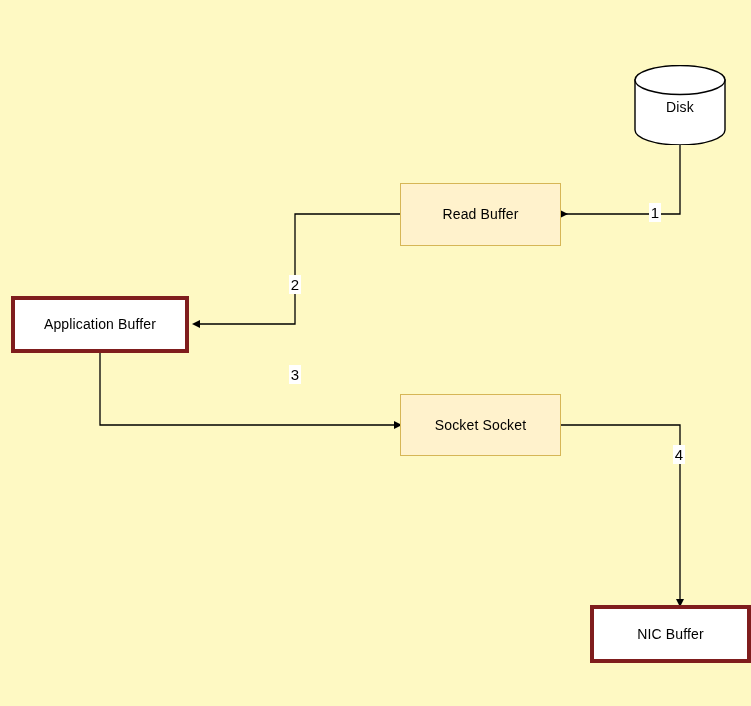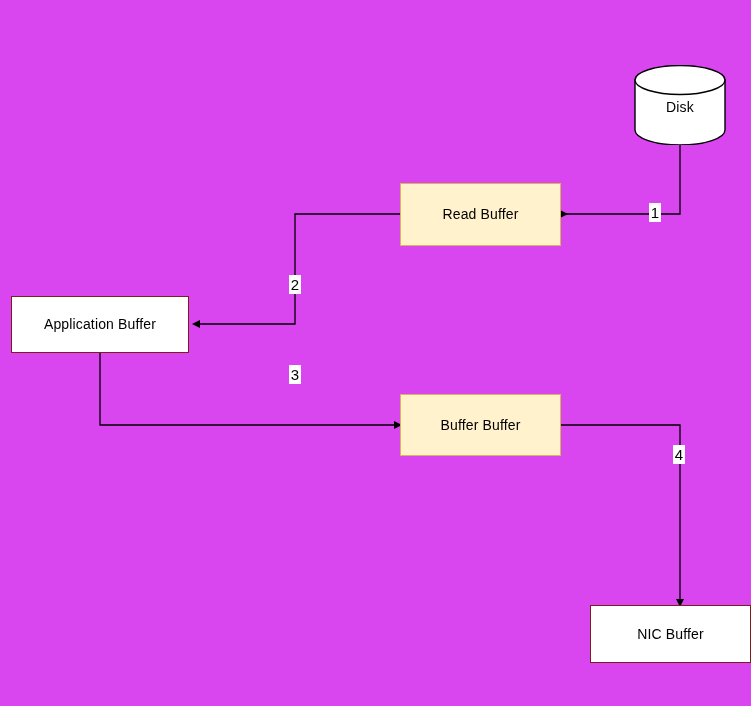--- a/index.html
+++ b/index.html
@@ -5,42 +5,42 @@
 <style>
   html, body {
     margin: 0;
     padding: 0;
     background: #000000;
   }
   #canvas {
     position: relative;
     width: 751px;
     height: 706px;
-    background: #d946ef;
+    background: #fef9c3;
     overflow: hidden;
     font-family: "Liberation Sans", sans-serif;
   }
 
   
   .node {
     position: absolute;
     box-sizing: border-box;
     display: flex;
     align-items: center;
     justify-content: center;
     font-size: 14px;
     line-height: 1.2;
     color: #000000;
     text-align: center;
     white-space: nowrap;
     letter-spacing: 0.15px;
   }
   .node.white {
     background: #ffffff;
-    border: 1px solid #7f1d1d;
+    border: 4px solid #7f1d1d;
   }
   .node.cream {
     background: #fff2cc;
     border: 1px solid #d6b656;
   }
 
   
   .cylinder {
     position: absolute;
   }
@@ -114,21 +114,21 @@
 
   <div class="node cream" id="node-read-buffer" style="left:400px; top:183px; width:161px; height:63px;">
     <span>Read Buffer</span>
   </div>
 
   <div class="node white" id="node-application-buffer" style="left:11px; top:296px; width:178px; height:57px;">
     <span>Application Buffer</span>
   </div>
 
   <div class="node cream" id="node-socket-buffer" style="left:400px; top:394px; width:161px; height:62px;">
-    <span>Buffer Buffer</span>
+    <span>Socket Socket</span>
   </div>
 
   <div class="node white" id="node-nic-buffer" style="left:590px; top:605px; width:161px; height:58px;justify-content:center;">
     <span>NIC Buffer</span>
   </div>
 
   <div class="step-label" style="left:649px; top:203px;">
     <span>1</span>
   </div>
   <div class="step-label" style="left:289px; top:275px;">

